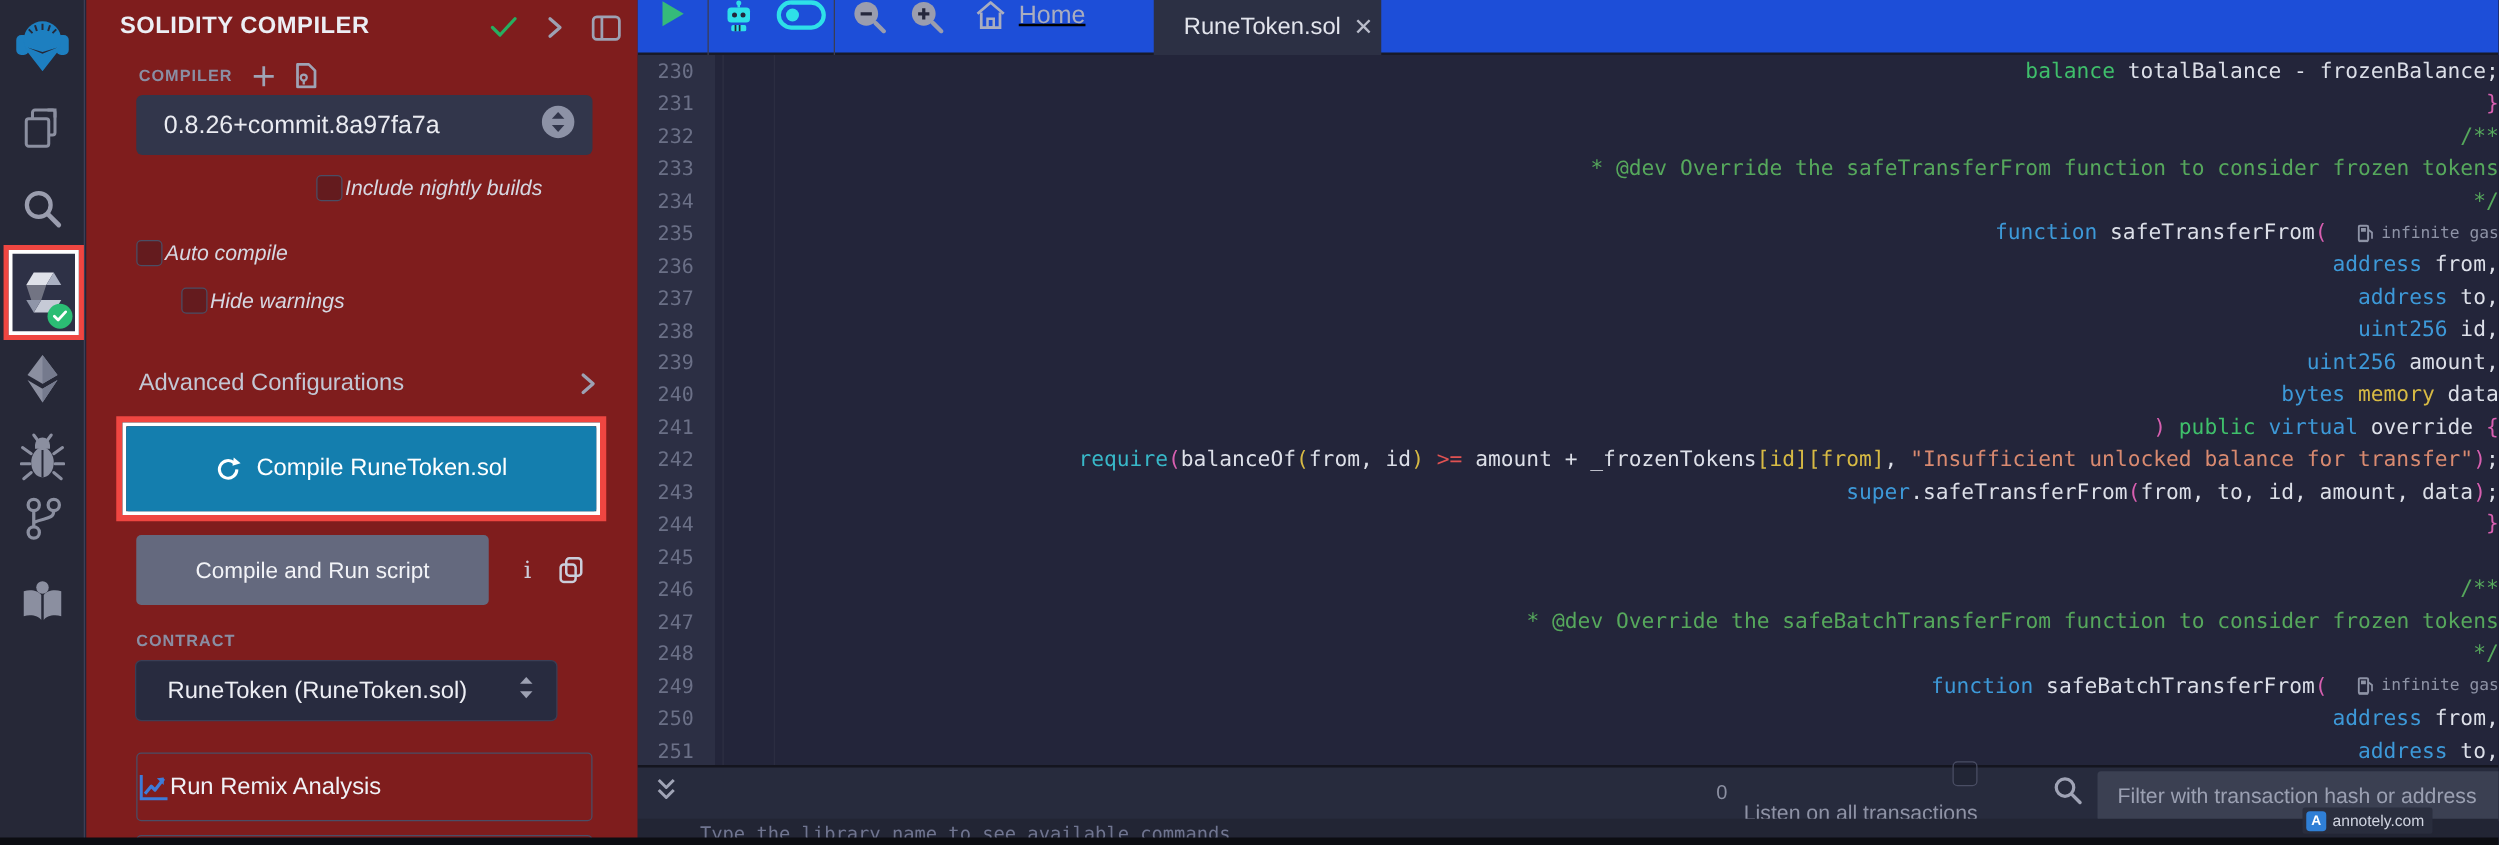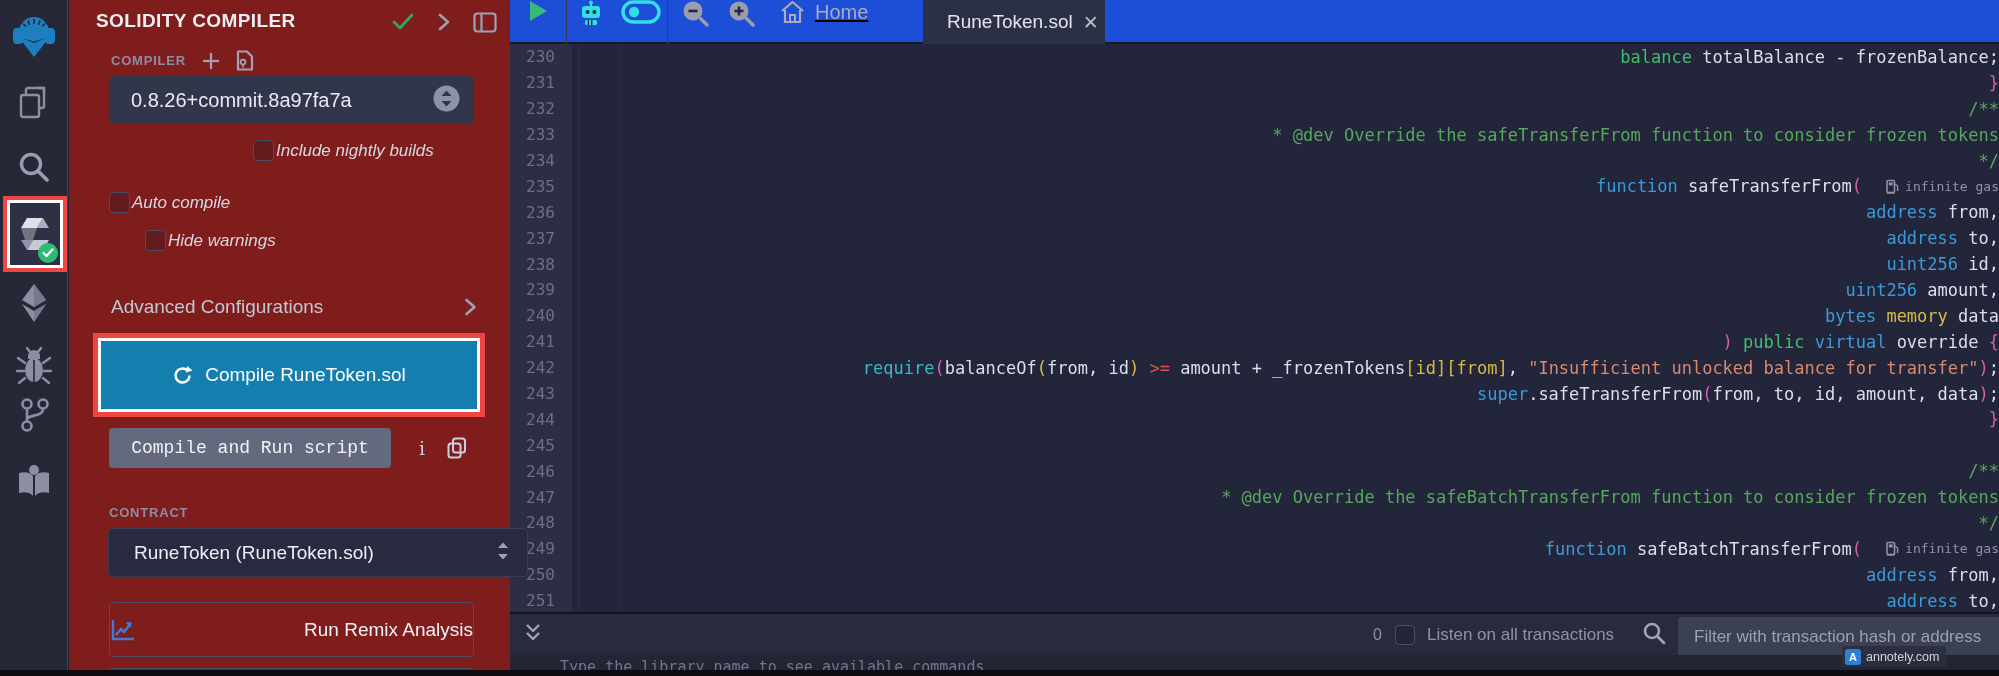--- a/index.html
+++ b/index.html
@@ -37,32 +37,32 @@
   .advanced .lbl { font-size:19px; color:#c3c7d4; }
   .advanced svg { margin-left:auto; }
   .hlbox2 { position:absolute; left:24px; top:333px; width:392px; height:84px;
             border:5px solid #ef4641; background:#ef4641; z-index:4; }
   .hlbox2 .inner2 { width:100%; height:100%; border:3px solid #ffffff; background:#272a3c;
                     display:flex; align-items:center; justify-content:center; }
   .btn-compile { width:100%; height:100%; background:#147eae; border:none; border-radius:2px;
                  color:#ffffff; font-size:19px; font-family:"Liberation Sans",sans-serif;
                  display:flex; align-items:center; justify-content:center; gap:12px; cursor:pointer; }
   .run-script-row { position:absolute; left:40px; top:428px; display:flex; align-items:center; }
-  .btn-runscript { width:282px; height:40px; background:#64697e; border:none; border-radius:4px;
-                   color:#f2f3f7; font-size:18px; font-family:Liberation Mono, monospace; cursor:pointer; }
+  .btn-runscript { width:282px; height:56px; background:#64697e; border:none; border-radius:4px;
+                   color:#f2f3f7; font-size:18px; font-family:Liberation Sans, sans-serif; cursor:pointer; }
   .info-i { margin-left:28px; font-family:"DejaVu Serif",serif; font-size:19px; color:#cbcedb; }
   .contract-label { position:absolute; left:40px; top:505px; }
-  .contract-select { left:39px; top:528px; width:420px; height:49px; background:#282b3f;
+  .contract-select { left:39px; top:528px; width:338px; height:49px; background:#282b3f;
                      border:1px solid #3a3e55; }
   .contract-select .txt { margin-left:25px; font-size:19px; color:#edeef4; }
   .contract-select .updown { margin-left:auto; margin-right:16px; }
   .btn-analysis { position:absolute; left:40px; top:602px; width:365px; height:55px;
                   background:transparent; border:1px solid #4a4e66; border-radius:4px;
                   color:#f0f1f6; font-size:19px; font-family:"Liberation Sans",sans-serif;
-                  display:flex; align-items:center; justify-content:space-between; gap:0; cursor:pointer; }
+                  display:flex; align-items:center; justify-content:flex-start; gap:0; cursor:pointer; }
   .btn-partial { position:absolute; left:40px; top:668px; width:365px; height:14px;
                  border:1px solid #4a4e66; border-bottom:none; border-radius:4px 4px 0 0; background:transparent; }
 
   
   .main { position:absolute; left:510px; top:0; width:1489px; height:676px; background:#23253a; }
   .topbar { position:absolute; left:0; top:0; width:100%; height:44px; background:#1d4ed8;
             border-bottom:2px solid #181a27; display:flex; align-items:flex-start;text-decoration:underline; }
   .tb-item { display:flex; align-items:center; justify-content:center; cursor:pointer; }
   .tb-div { width:1px; height:44px; background:#3a3d52; }
   .home-lbl { font-size:20px; color:#a9adbf; margin-left:10px; }
@@ -84,21 +84,21 @@
   .tok-y { color:#d7ba44; } .tok-t { color:#38b8c8; } .tok-r { color:#e05252; }
   .gas { display:inline-flex; align-items:center; gap:6px; margin-left:24px;
          font-size:13px; color:#8e93a6; }
 
   
   .terminal { position:absolute; left:0; top:612px; width:100%; height:64px; background:#272b3d;
               border-top:2px solid #14151f; }
   .term-bar { position:absolute; left:0; top:0; width:100%; height:41px; display:flex; align-items:center; }
   .term-chevrons { margin-left:14px; cursor:pointer; }
   .term-count { position:absolute; left:863px; font-size:16px; color:#8c90a2; }
-  .term-listen { position:absolute; left:885px; display:flex; align-items:flex-end; gap:12px; }
+  .term-listen { position:absolute; left:885px; display:flex; align-items:flex-end; gap:12px;flex-direction:column; }
   .term-listen .chk { width:20px; height:20px; }
   .term-listen .lbl { font-size:17px; color:#8f93a6; }
   .term-search { position:absolute; left:1132px; cursor:pointer; }
   .term-filter { position:absolute; left:1168px; top:3px; width:345px; height:40px; background:#3b4052;
                  border:none; border-radius:3px; padding:0 16px; font-size:17px;
                  font-family:"Liberation Sans",sans-serif; color:#d5d7e0; }
   .term-filter::placeholder { color:#9ba0b2; }
   .term-deep { position:absolute; left:0; top:41px; width:100%; height:23px; background:#222534; }
   .term-hint { position:absolute; left:50px; top:3px; font-family:"DejaVu Sans Mono",monospace;
                font-size:15px; color:#707590; white-space:pre; }

